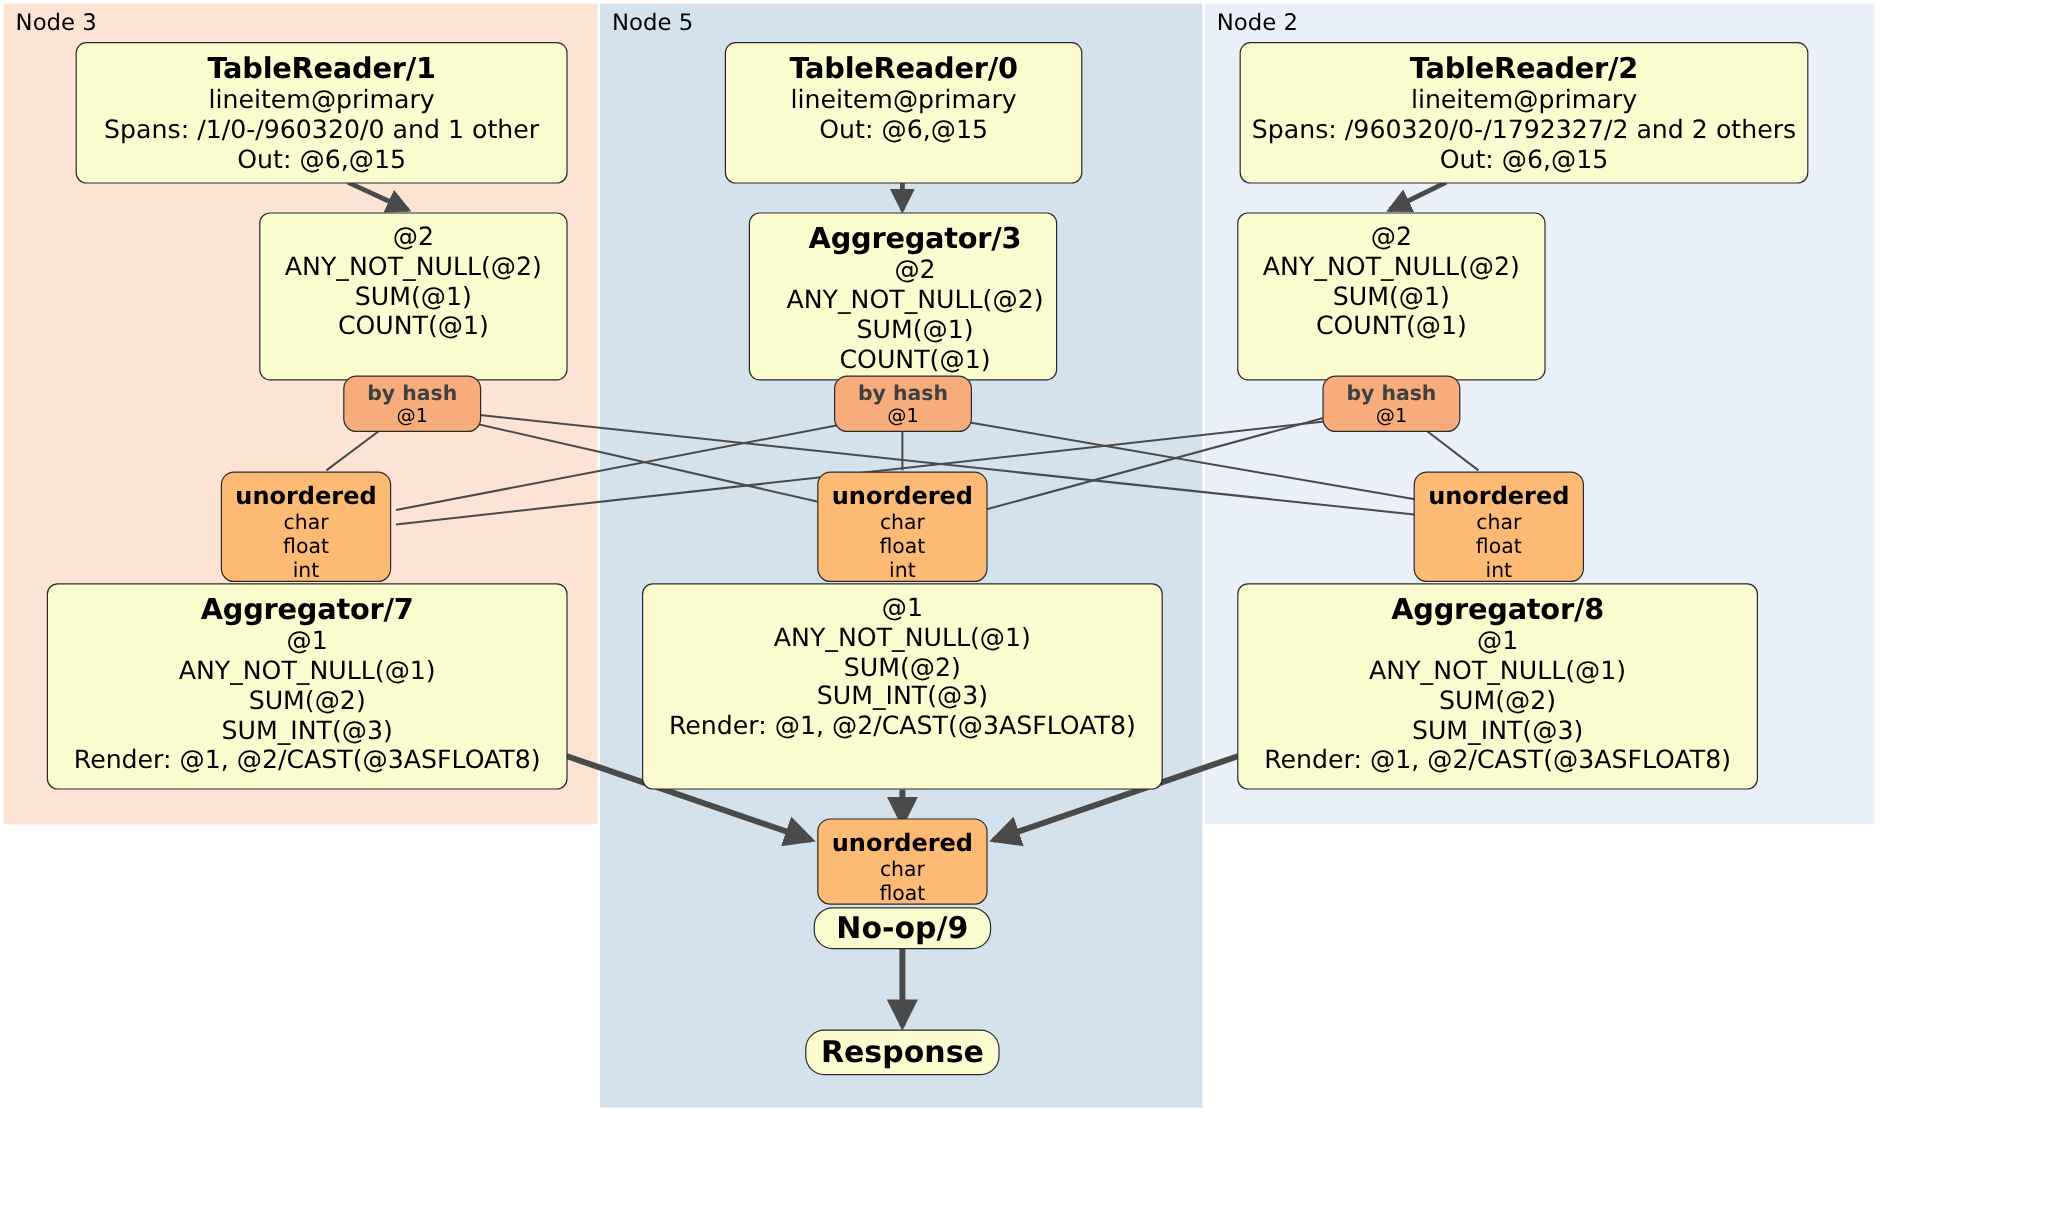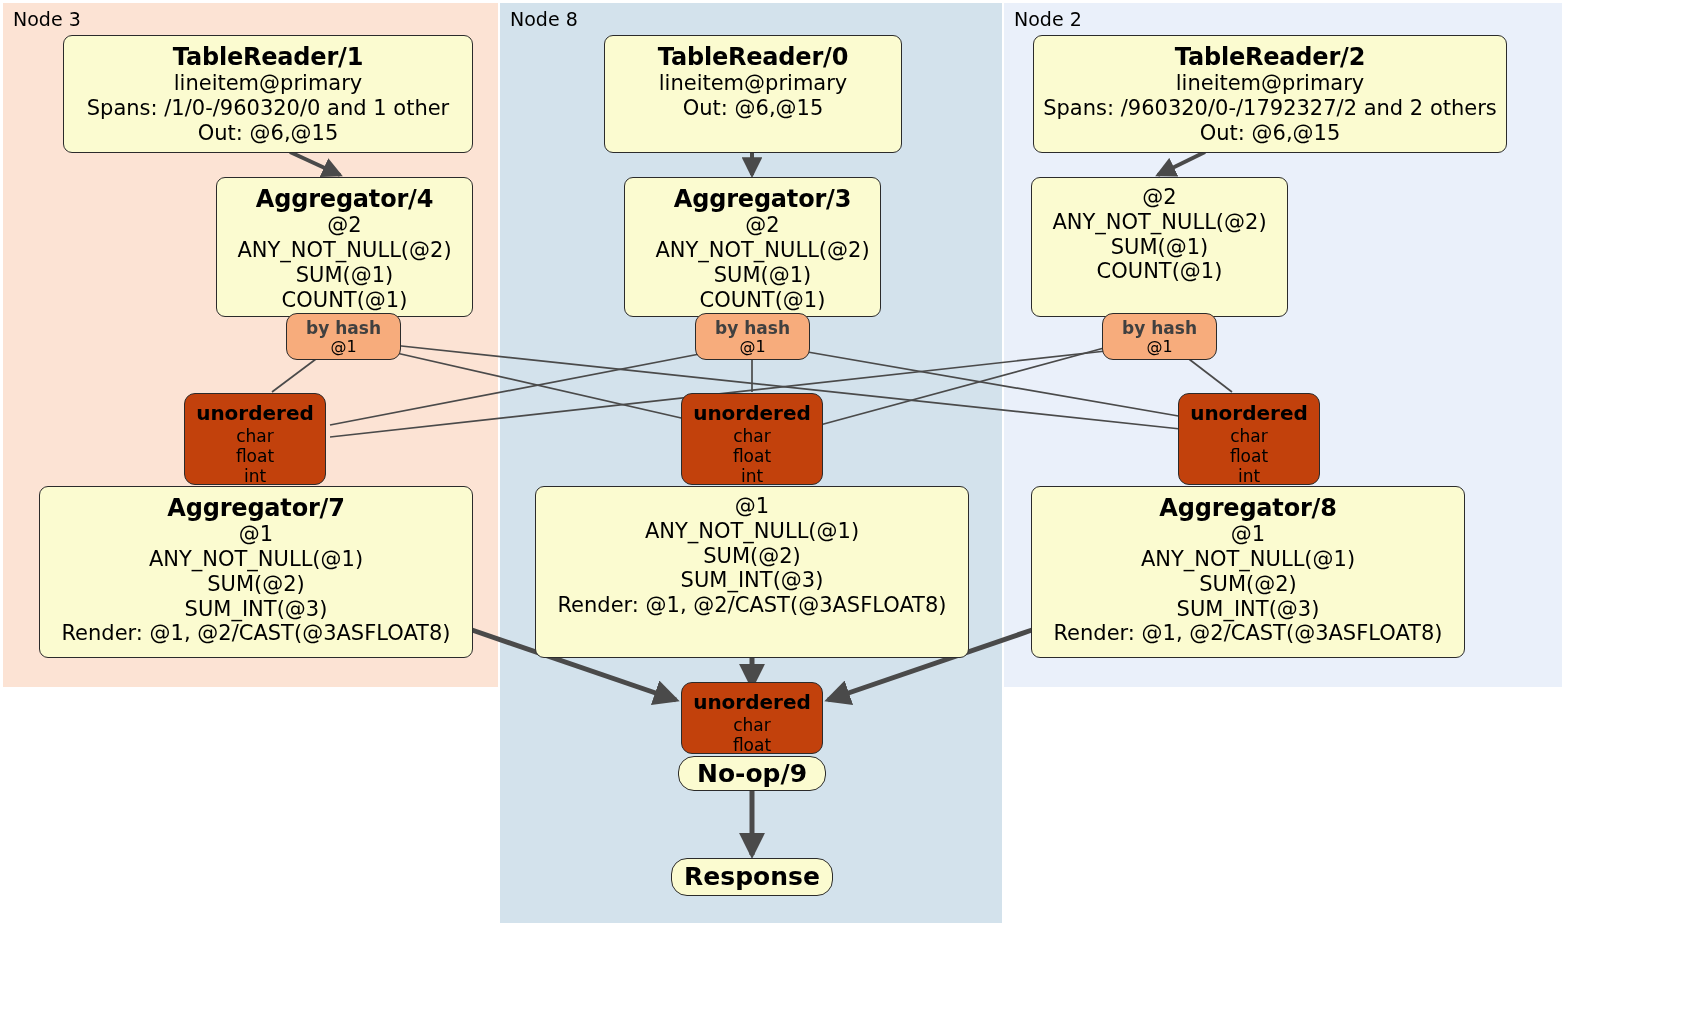--- a/index.html
+++ b/index.html
@@ -67,21 +67,21 @@
   .router-hash .title {
     font-weight: bold;
     font-size: 17px;
     color: #404040;
   }
   .router-hash .line {
     font-size: 16px;
     color: #000;
   }
   .sync {
-    background: #c2410c;
+    background: #fdba74;
     border-radius: 11px;
     padding-top: 8px;
   }
   .sync .title {
     font-weight: bold;
     font-size: 20px;
     color: #000;
   }
   .sync .line {
     font-size: 17px;
@@ -106,21 +106,21 @@
 </style>
 </head>
 <body>
 
 <div id="stage">
 
   <div class="panel" id="panel-node3">
     <div class="panel-label">Node 3</div>
   </div>
   <div class="panel" id="panel-node1">
-    <div class="panel-label">Node 8</div>
+    <div class="panel-label">Node 5</div>
   </div>
   <div class="panel" id="panel-node2">
     <div class="panel-label">Node 2</div>
   </div>
 
   <svg id="edge-layer" viewBox="0 0 1706 1016">
     <defs>
       <marker id="arrow-thick" viewBox="0 0 10 10" refX="8.5" refY="5" markerWidth="5.2" markerHeight="5.2" orient="auto-start-reverse">
         <path d="M 0 0 L 10 5 L 0 10 z" fill="#4a4a4a"></path>
       </marker>
@@ -165,21 +165,20 @@
   </div>
 
   <div class="box proc z-proc" style="left:1033px; top:35px; width:474px; height:118px;">
     <div class="title">TableReader/2</div>
     <div class="line">lineitem@primary</div>
     <div class="line">Spans: /960320/0-/1792327/2 and 2 others</div>
     <div class="line">Out: @6,@15</div>
   </div>
 
   <div class="box proc z-proc" style="left:216px; top:177px; width:257px; height:140px;">
-    <div class="title">Aggregator/4</div>
     <div class="line">@2</div>
     <div class="line">ANY_NOT_NULL(@2)</div>
     <div class="line">SUM(@1)</div>
     <div class="line">COUNT(@1)</div>
   </div>
 
   <div class="box proc z-proc" style="left:624px; top:177px; width:257px; height:140px;padding-left:20px;">
     <div class="title">Aggregator/3</div>
     <div class="line">@2</div>
     <div class="line">ANY_NOT_NULL(@2)</div>

